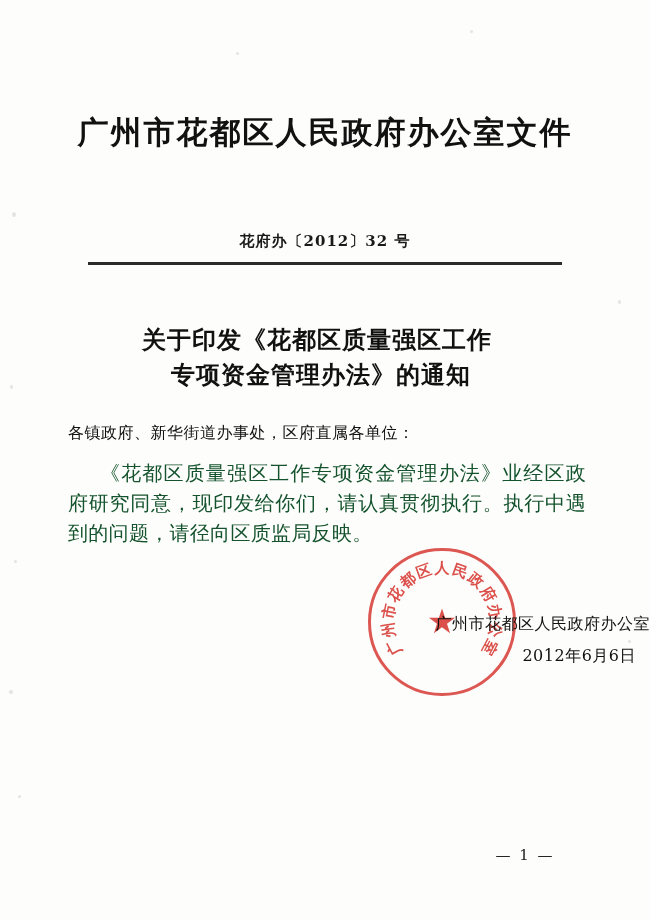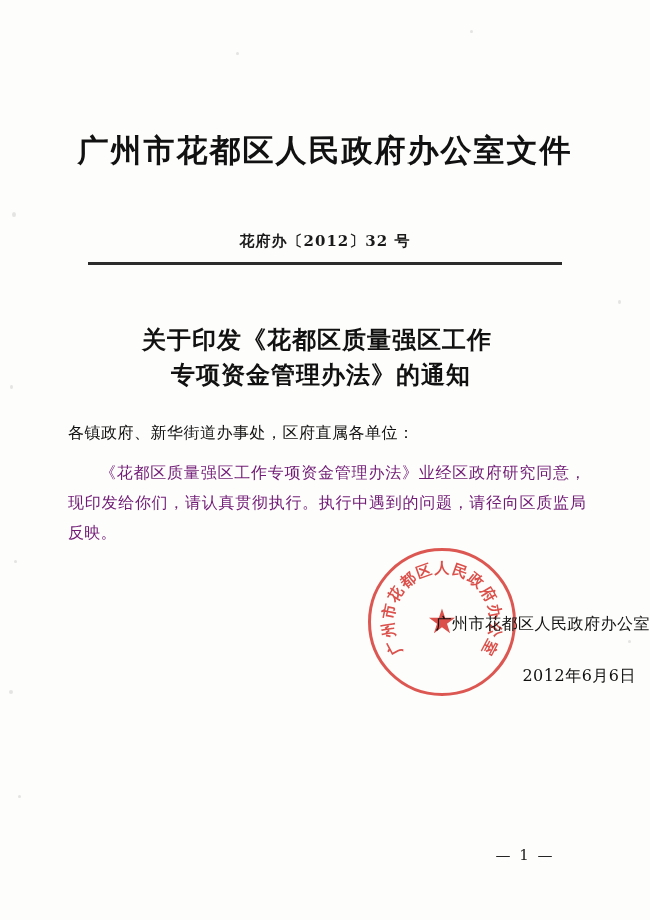--- a/index.html
+++ b/index.html
@@ -41,21 +41,20 @@
     position: absolute;
     top: 112px;
     left: 0;
     width: 650px;
     text-align: center;
     font-size: 31px;
     font-weight: bold;
     letter-spacing: 2px;
     color: #111;
     font-family: "DejaVu Serif", "Liberation Serif", serif;
-    margin-top: 18px;
   }
 
   .doc-number {
     position: absolute;
     top: 232px;
     left: 0;
     width: 650px;
     text-align: center;
     font-size: 15px;
     color: #1a1a1a;
@@ -94,44 +93,43 @@
     font-size: 16px;
     color: #111;
     letter-spacing: 0.5px;
   }
 
   .body-text {
     position: absolute;
     top: 458px;
     left: 68px;
     width: 518px;
-    font-size: 16px;
+    font-size: 20px;
     line-height: 30px;
-    color: #701a75;
+    color: #14532d;
     text-indent: 32px;
     letter-spacing: 0.3px;
     text-align: justify;
   }
 
   .signature {
     position: absolute;
     top: 608px;
     left: 0;
     width: 650px;
     text-align: right;
     box-sizing: border-box;
     font-size: 16px;
     line-height: 32px;
     color: #111;
     letter-spacing: 0.5px;
   }
   .signature .date {
     display: block;
     padding-right: 14px;
-    margin-top: 20px;
   }
 
   
   .seal {
     position: absolute;
     left: 368px;
     top: 548px;
     width: 148px;
     height: 148px;
     pointer-events: none;

